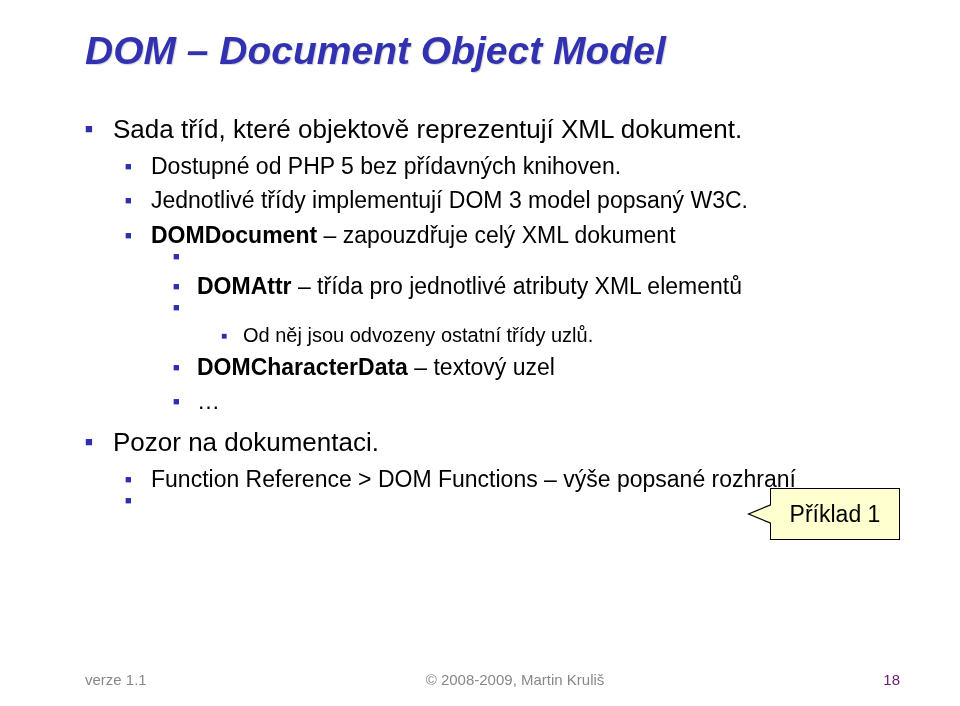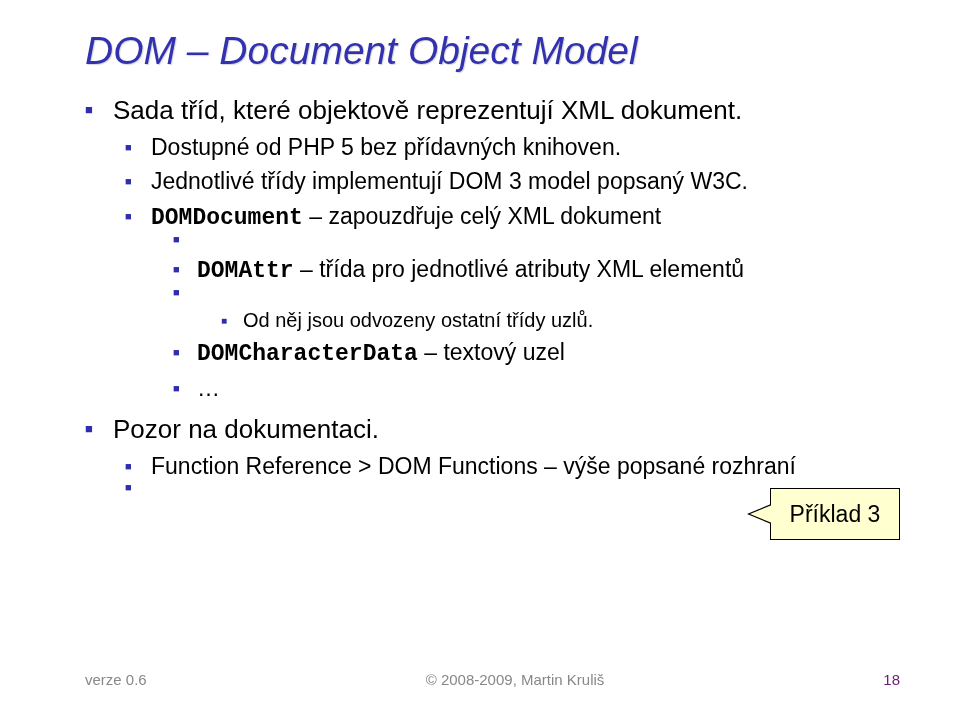--- a/index.html
+++ b/index.html
@@ -12,22 +12,22 @@
   .slide {
     width: 960px;
     height: 706px;
     padding: 28px 60px 0 85px;
     position: relative;
   }
   .title {
     color: #3232b0;
     font-size: 39px;
     font-style: italic;
-    font-weight: 400;
-    margin-bottom: 18px;
+    font-weight: 700;
+    margin-bottom: 37px;
     line-height: 1.2;
     text-shadow: 1px 1px 1px rgba(120,120,120,0.3);
   }
   ul { list-style: none; }
   .l1 > li { margin-bottom: 6px; }
   .l1 > li > .row {
     display: flex;
     align-items: baseline;
     font-size: 26px;
     color: #000;
@@ -82,21 +82,21 @@
     line-height: 1.5;
   }
   .l4 > li > .row .bullet {
     color: #2e2eae;
     font-size: 10px;
     width: 22px;
     flex-shrink: 0;
     position: relative;
     top: -3px;
   }
-  .code { font-family: Liberation Mono, monospace; font-weight: bold; }
+  .code { font-family: Liberation Sans, sans-serif; font-weight: bold; }
   .callout {
     position: absolute;
     right: 60px;
     top: 488px;
     width: 130px;
     height: 52px;
     background: #ffffcf;
     border: 1px solid #000;
     display: flex;
     align-items: center;
@@ -222,21 +222,21 @@
         <li>
             <div class="row">
               <span class="bullet">■</span>
             </div>
           </li>
       </ul>
     </li>
   </ul>
 
   <div class="callout">
-    <span>Příklad 3</span>
+    <span>Příklad 1</span>
   </div>
 
   <div class="footer">
-    <span>verze 0.6</span>
+    <span>verze 1.1</span>
     <span>© 2008-2009, Martin Kruliš</span>
     <span class="page">18</span>
   </div>
 </div>
 
 </body></html>

